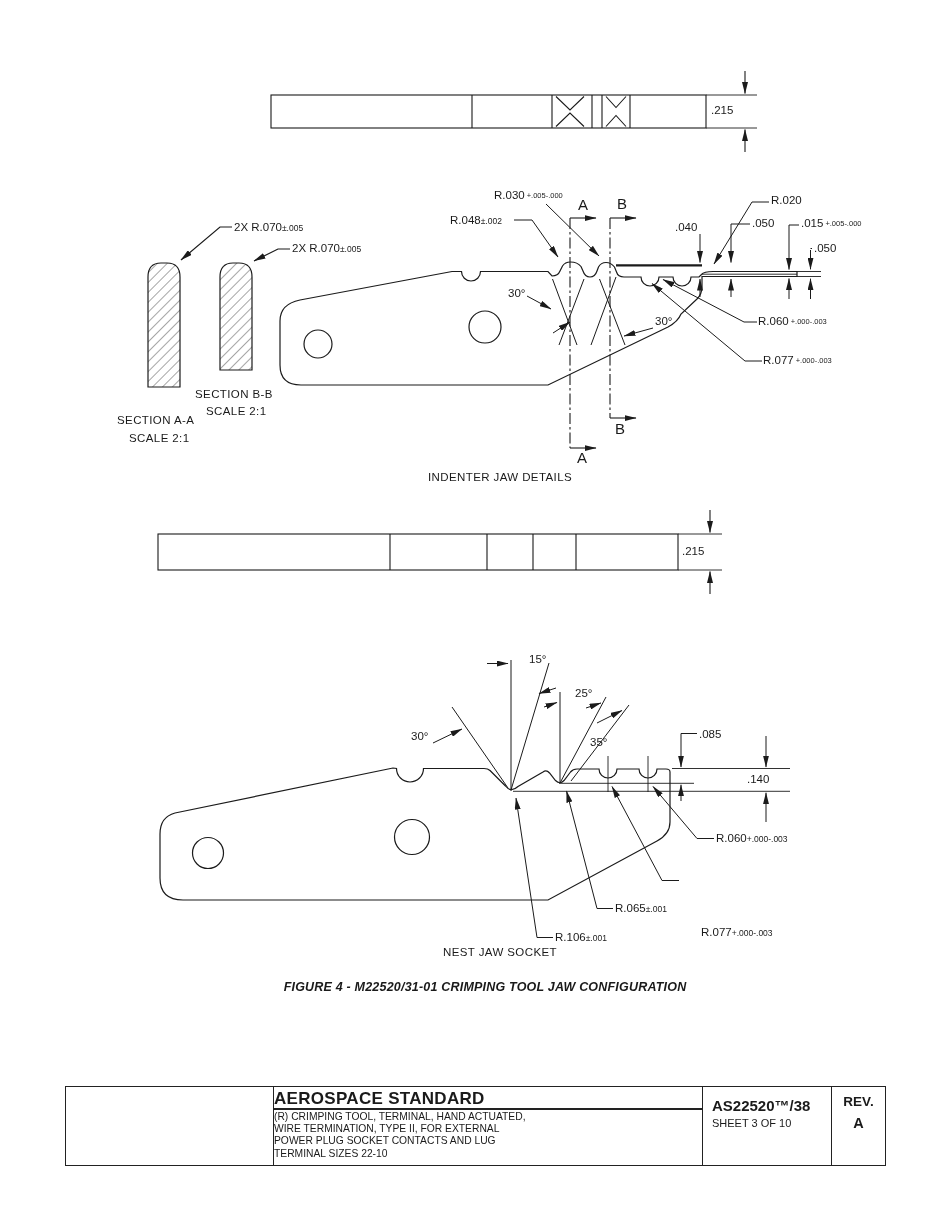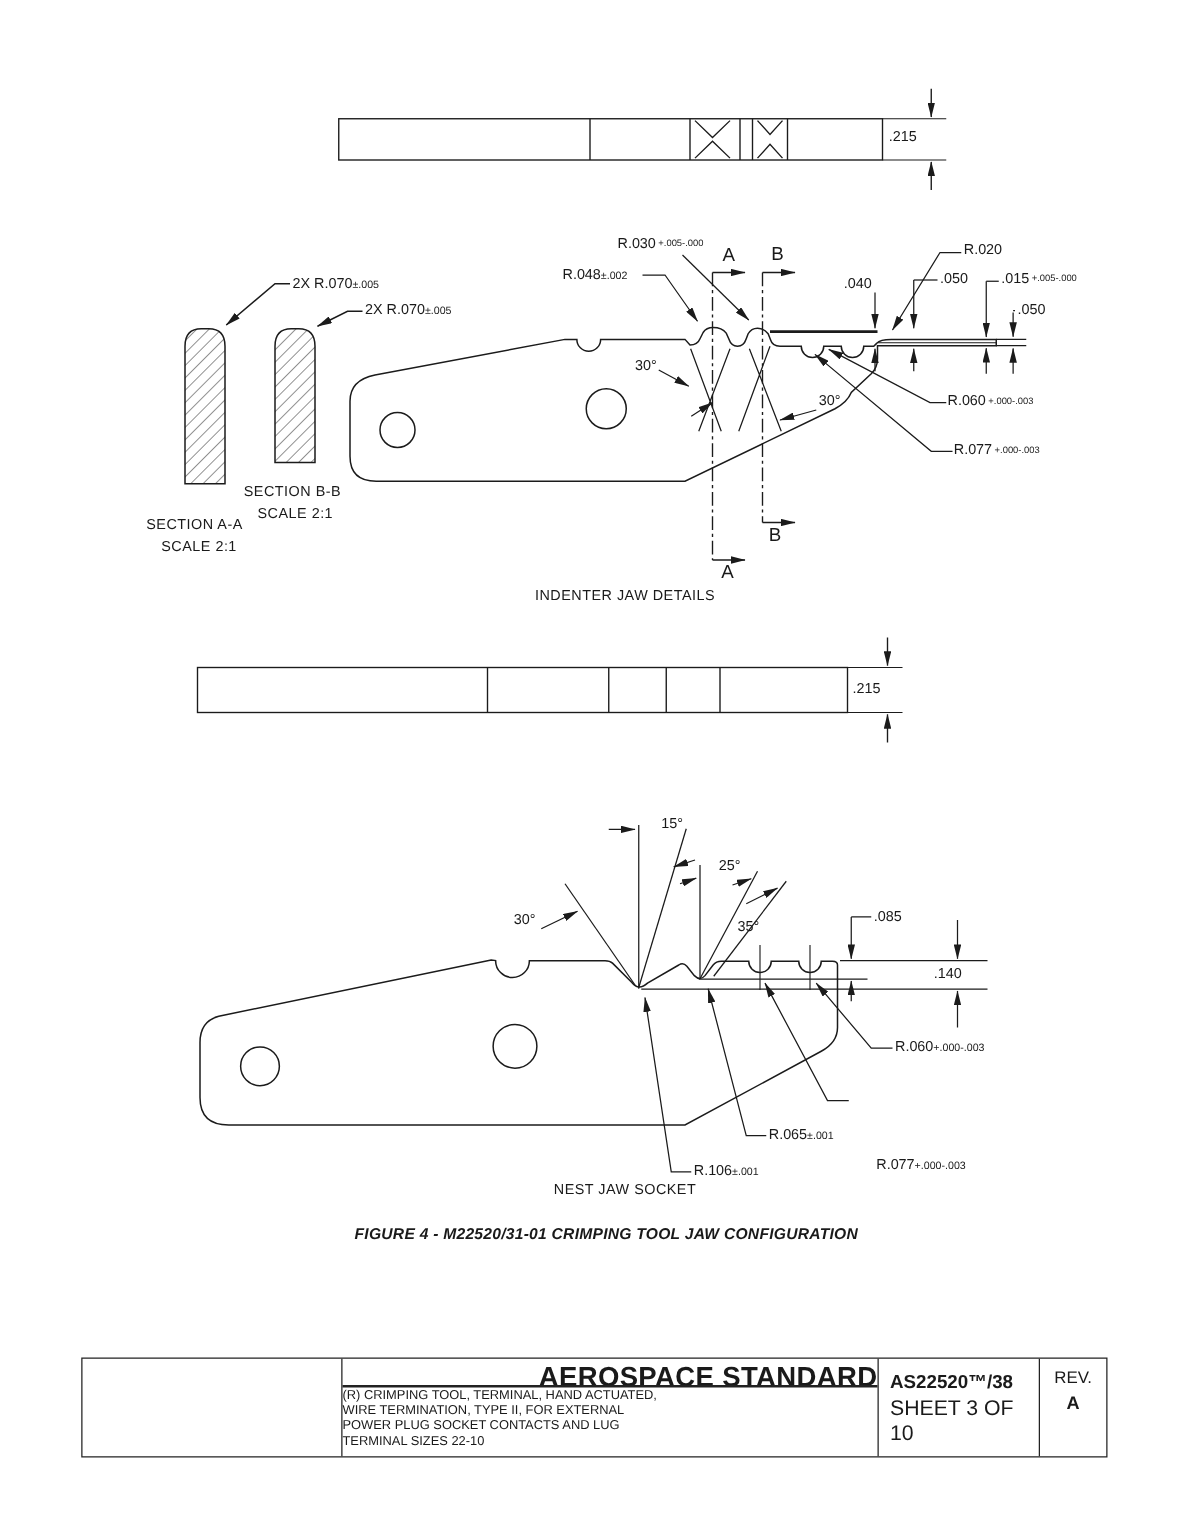--- a/index.html
+++ b/index.html
@@ -15,26 +15,26 @@
   .center{text-align:center;}
   .figcap{font-size:12.5px;font-weight:bold;font-style:italic;letter-spacing:.2px;}
   
   #tblock{position:absolute;left:65px;top:1086px;width:819px;height:78px;border:1.8px solid #222;}
   .tb-cell{position:absolute;top:0;height:100%;box-sizing:border-box;}
   #tb1{left:0;width:207px;}
   #tb2{left:207px;width:429px;border-left:1.4px solid #222;}
   #tb3{left:636px;width:129px;border-left:1.4px solid #222;}
   #tb4{left:765px;width:54px;border-left:1.4px solid #222;}
   #tb2 .rule{position:absolute;left:0;top:21px;width:100%;height:1.6px;background:#222;}
-  .tb-title{display:block;text-align:right;font-weight:bold;font-size:22px;margin-top:2px;letter-spacing:.3px;}
+  .tb-title{display:block;text-align:left;font-weight:bold;font-size:17px;margin-top:2px;letter-spacing:.3px;}
   .tb-sub{display:block;text-align:left;font-size:10.3px;line-height:12.2px;}
   .tb-sub-wrap{position:absolute;left:0;top:24px;width:100%;}
   .docnum{position:absolute;left:9px;top:10px;font-weight:bold;font-size:15px;}
-  .sheet{position:absolute;left:9px;top:30px;font-size:17px;}
-  .rev{position:absolute;left:0;top:7px;width:100%;text-align:center;font-weight:normal;font-size:13.5px;}
+  .sheet{position:absolute;left:9px;top:30px;font-size:11px;}
+  .rev{position:absolute;left:0;top:7px;width:100%;text-align:center;font-weight:bold;font-size:13.5px;}
   .reva{position:absolute;left:0;top:28px;width:100%;text-align:center;font-weight:bold;font-size:14.5px;}
   
   #logo{position:absolute;left:0;top:14px;width:100%;text-align:center;}
   .sae{font-style:italic;font-weight:900;font-size:34px;line-height:30px;letter-spacing:-4px;}
   .sae .s{color:#1e4b9b;} .sae .a{color:#1e4b9b;} .sae .e{color:#33a3dc;}
   .intl{display:block;font-weight:bold;font-size:6.8px;letter-spacing:1.6px;color:#1e4b9b;margin-top:1px;}
 </style>
 </head>
 <body>
 

